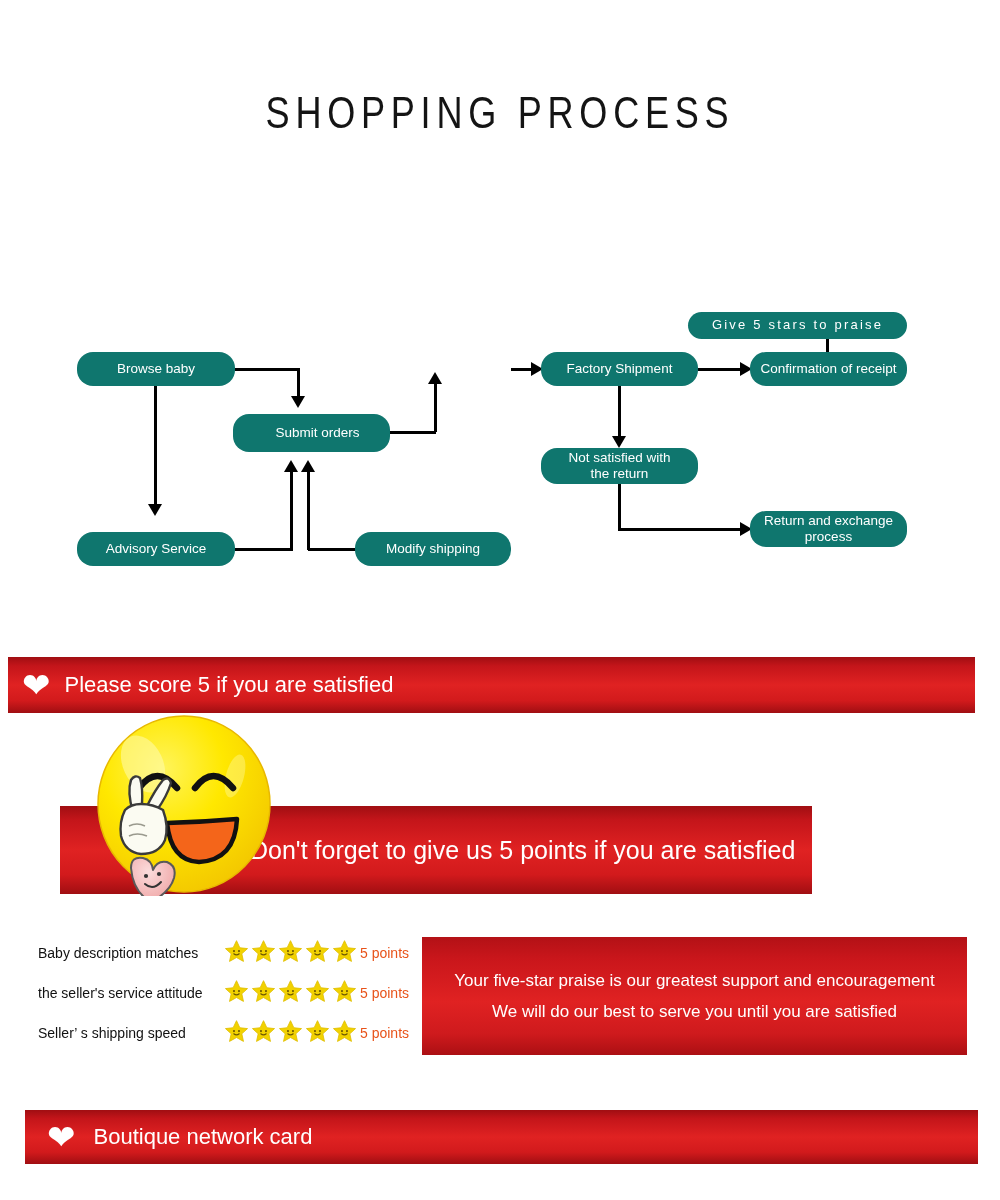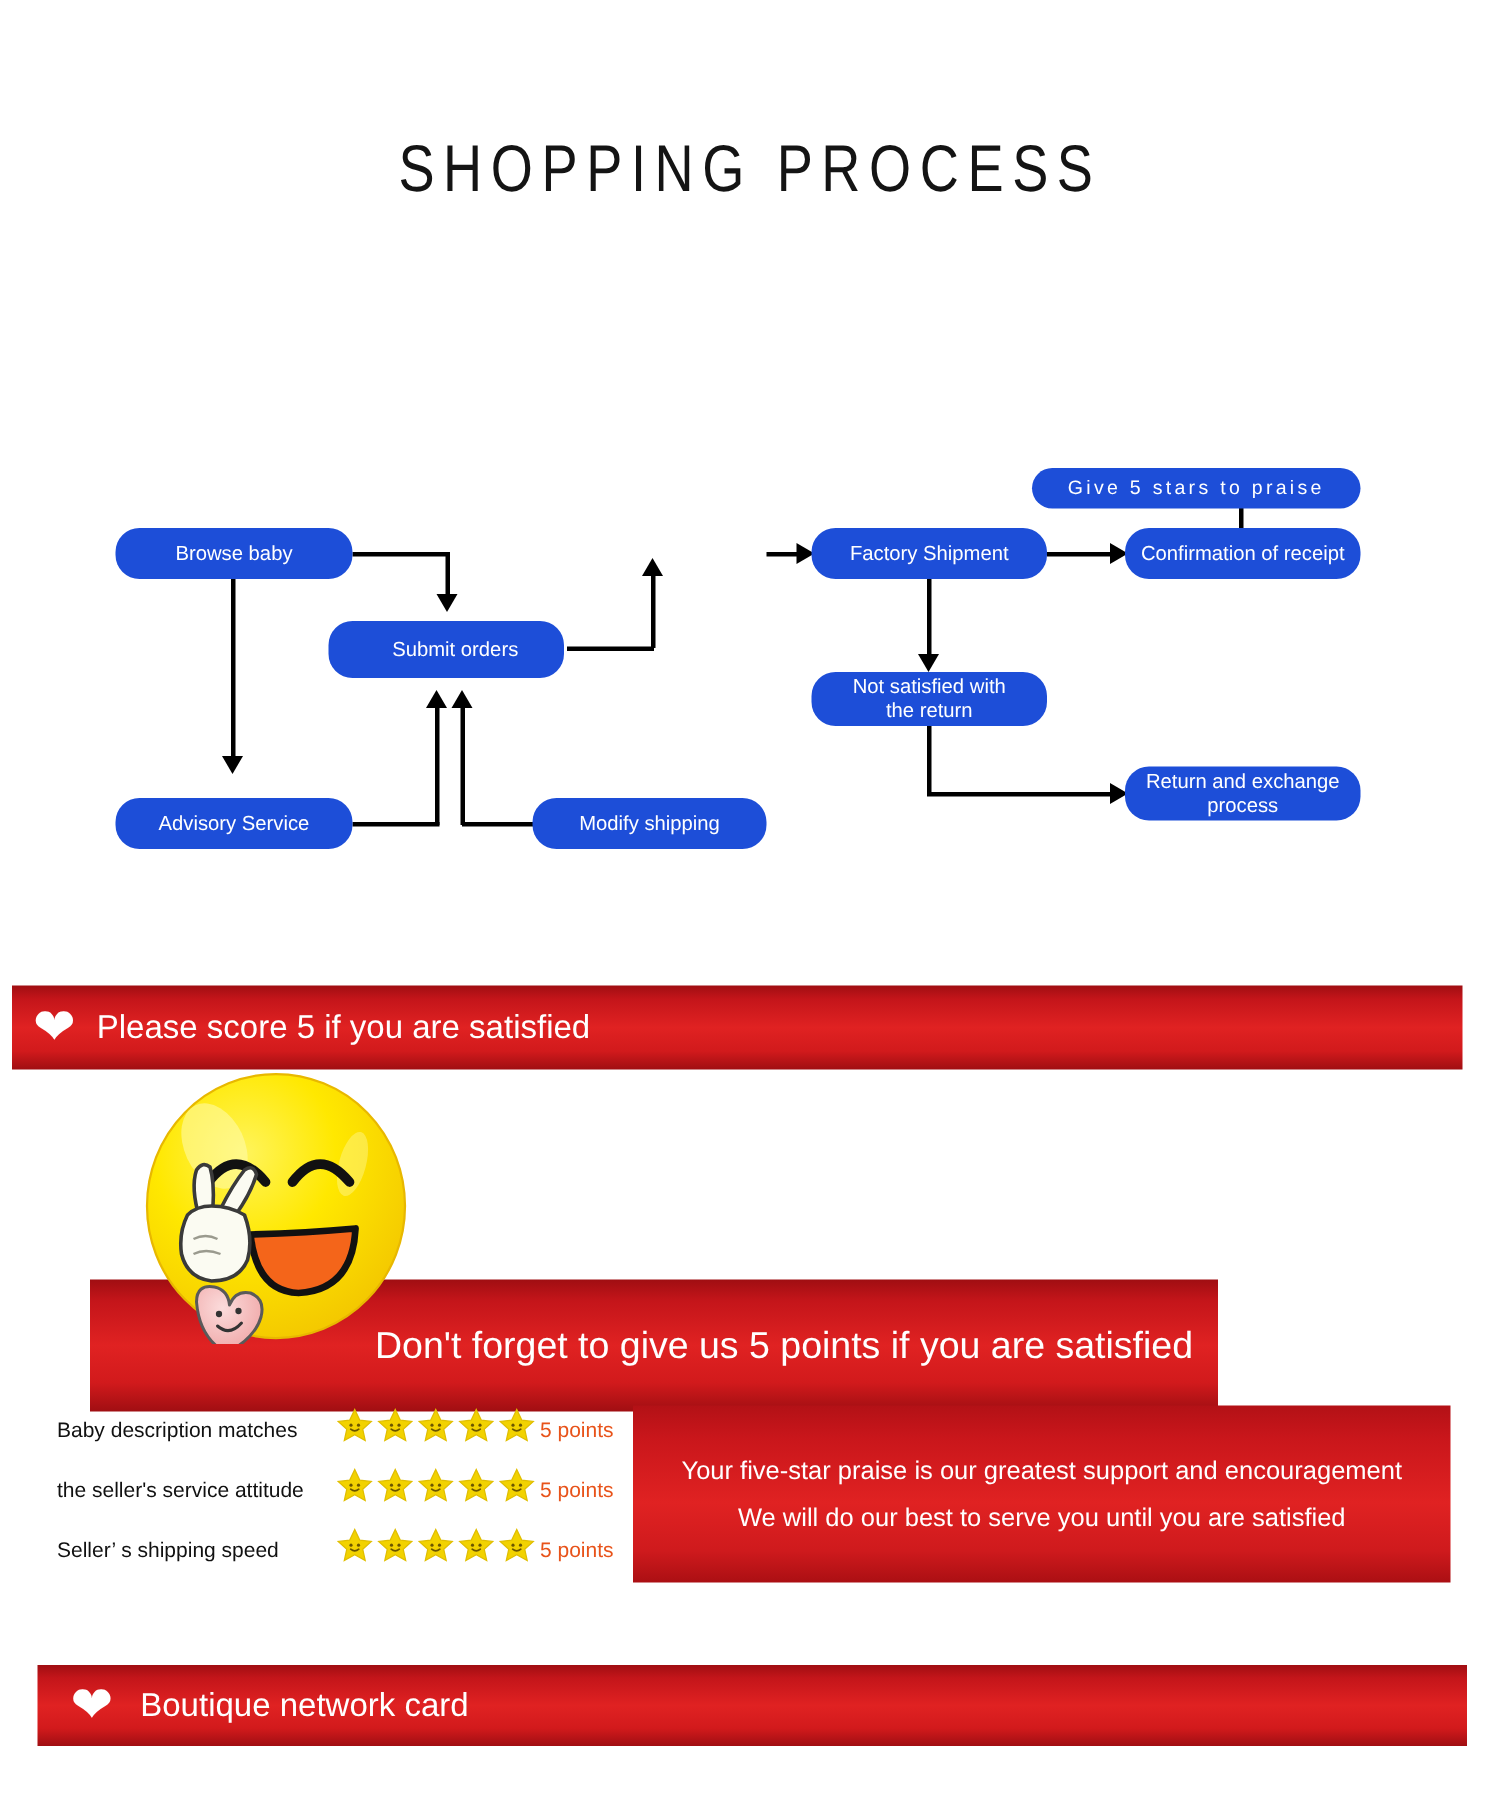--- a/index.html
+++ b/index.html
@@ -35,21 +35,21 @@
 
   
   .flow {
     position: absolute;
     left: 0; top: 290px;
     width: 1000px;
     height: 300px;
   }
   .node {
     position: absolute;
-    background: #1d4ed8;
+    background: #0f766e;
     color: #fff;
     border-radius: 16px;
     display: flex;
     align-items: center;
     justify-content: center;
     text-align: center;
     font-size: 13.5px;
     line-height: 1.15;
     font-family: "Liberation Sans", sans-serif;
     padding: 2px 6px;
@@ -204,21 +204,21 @@
     <div class="arrow down" style="left:612px; top:146px;"></div>
 
     <div class="ln v" style="left:618px; top:193px; height:47px;"></div>
     <div class="ln h" style="left:618px; top:238px; width:124px;"></div>
     <div class="arrow right" style="left:740px; top:232px;"></div>
 
     <div class="node" style="left:77px; top:62px; width:158px; height:34px;">
       <span>Browse baby</span>
     </div>
 
-    <div class="node" style="left:219px; top:124px; width:157px; height:38px;padding-left:18px;">
+    <div class="node" style="left:233px; top:124px; width:157px; height:38px;padding-left:18px;">
       <span>Submit orders</span>
     </div>
 
 
     <div class="node" style="left:541px; top:62px; width:157px; height:34px;">
       <span>Factory Shipment</span>
     </div>
 
     <div class="node wide-space" style="left:688px; top:22px; width:219px; height:27px;">
       <span>Give 5 stars to praise</span>
@@ -245,21 +245,21 @@
       <span>Return and exchange</span>
       <span>process</span>
     </div>
   </div>
 
   <div class="banner" style="left:8px; top:657px; width:967px; height:56px;">
     <span class="banner-heart">❤</span>
     <span class="banner-text">Please score 5 if you are satisfied</span>
   </div>
 
-  <div class="banner" style="left:60px; top:806px; width:752px; height:88px;margin-top:47px;">
+  <div class="banner" style="left:60px; top:806px; width:752px; height:88px;">
     <span class="banner-text" style="margin-left:190px; font-size:25px;">Don't forget to give us 5 points if you are satisfied</span>
   </div>
 
   <div class="emoji" style="left:95px; top:714px; width:178px; height:182px;">
     <svg width="178" height="182" viewBox="0 0 178 182" xmlns="http://www.w3.org/2000/svg">
       <defs>
         <radialGradient id="faceGrad" cx="38%" cy="30%" r="78%">
           <stop offset="0%" stop-color="#FFF45A"></stop>
           <stop offset="45%" stop-color="#FFE800"></stop>
           <stop offset="100%" stop-color="#F2C400"></stop>

